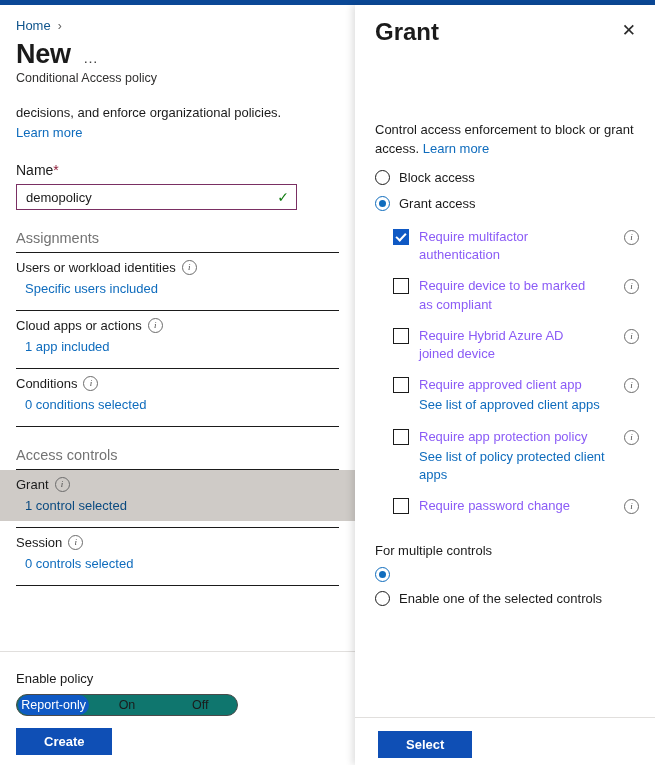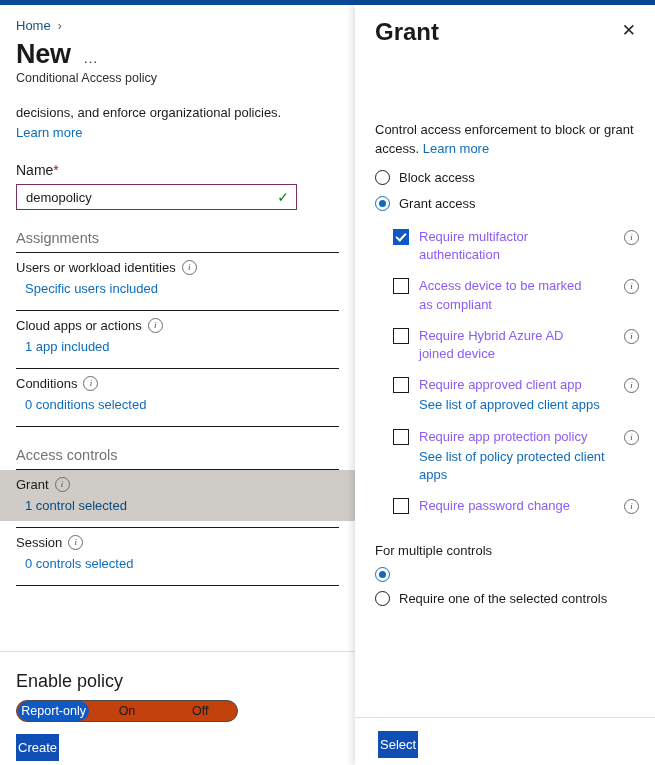--- a/index.html
+++ b/index.html
@@ -175,32 +175,32 @@
   
   .left-footer {
     position: absolute;
     left: 0;
     top: 646px;
     width: 355px;
     border-top: 1px solid #e1dfdd;
     padding: 19px 16px 0 16px;
     box-sizing: border-box;
   }
-  .enable-label { font-size: 18px; color: #1b1b1b; }
+  .enable-label { font-size: 13px; color: #1b1b1b; }
 
   .toggle-group {
     margin-top: 8px;
     width: 222px;
     height: 22px;
     border: 1px solid #4a4a4a;
     border-radius: 11px;
     display: flex;
     align-items: center;
     box-sizing: border-box;
-    background: #c2410c;
+    background: #0f766e;
     overflow: hidden;
   }
   .toggle-opt {
     flex: 1;
     text-align: center;
     font-size: 12.5px;
     color: #1b1b1b;
     line-height: 20px;
     height: 20px;
     cursor: pointer;
@@ -212,22 +212,22 @@
     color: #ffffff;
   }
 
   .primary-btn {
     margin-top: 12px;
     background: #0f4fb5;
     color: #ffffff;
     border: none;
     font-family: inherit;
     font-size: 13px;
-    font-weight: 400;
-    padding: 6px 2px;
+    font-weight: 700;
+    padding: 6px 28px;
     cursor: pointer;
     display: inline-block;
   }
 
   
   .panel {
     position: absolute;
     top: 5px;
     left: 355px;
     width: 300px;
@@ -495,21 +495,21 @@
             <span class="check-label">Require multifactor authentication</span>
             <span class="info-icon check-info">i</span>
           </div>
         </div>
       </div>
 
       <div class="check-item">
         <span class="checkbox"></span>
         <div class="check-main">
           <div class="check-text-line">
-            <span class="check-label">Access device to be marked as compliant</span>
+            <span class="check-label">Require device to be marked as compliant</span>
             <span class="info-icon check-info">i</span>
           </div>
         </div>
       </div>
 
       <div class="check-item">
         <span class="checkbox"></span>
         <div class="check-main">
           <div class="check-text-line">
             <span class="check-label">Require Hybrid Azure AD joined device</span>
@@ -552,21 +552,21 @@
 
     </div>
 
     <div class="multi-head">For multiple controls</div>
     <div class="multi-radios">
       <div class="radio-row">
         <span class="radio checked"></span>
       </div>
       <div class="radio-row">
         <span class="radio"></span>
-        <span class="radio-label">Require one of the selected controls</span>
+        <span class="radio-label">Enable one of the selected controls</span>
       </div>
     </div>
   </div>
 
   <div class="panel-footer">
     <button class="primary-btn" style="margin-top:0">Select</button>
   </div>
 </div>
 
 </body></html>

